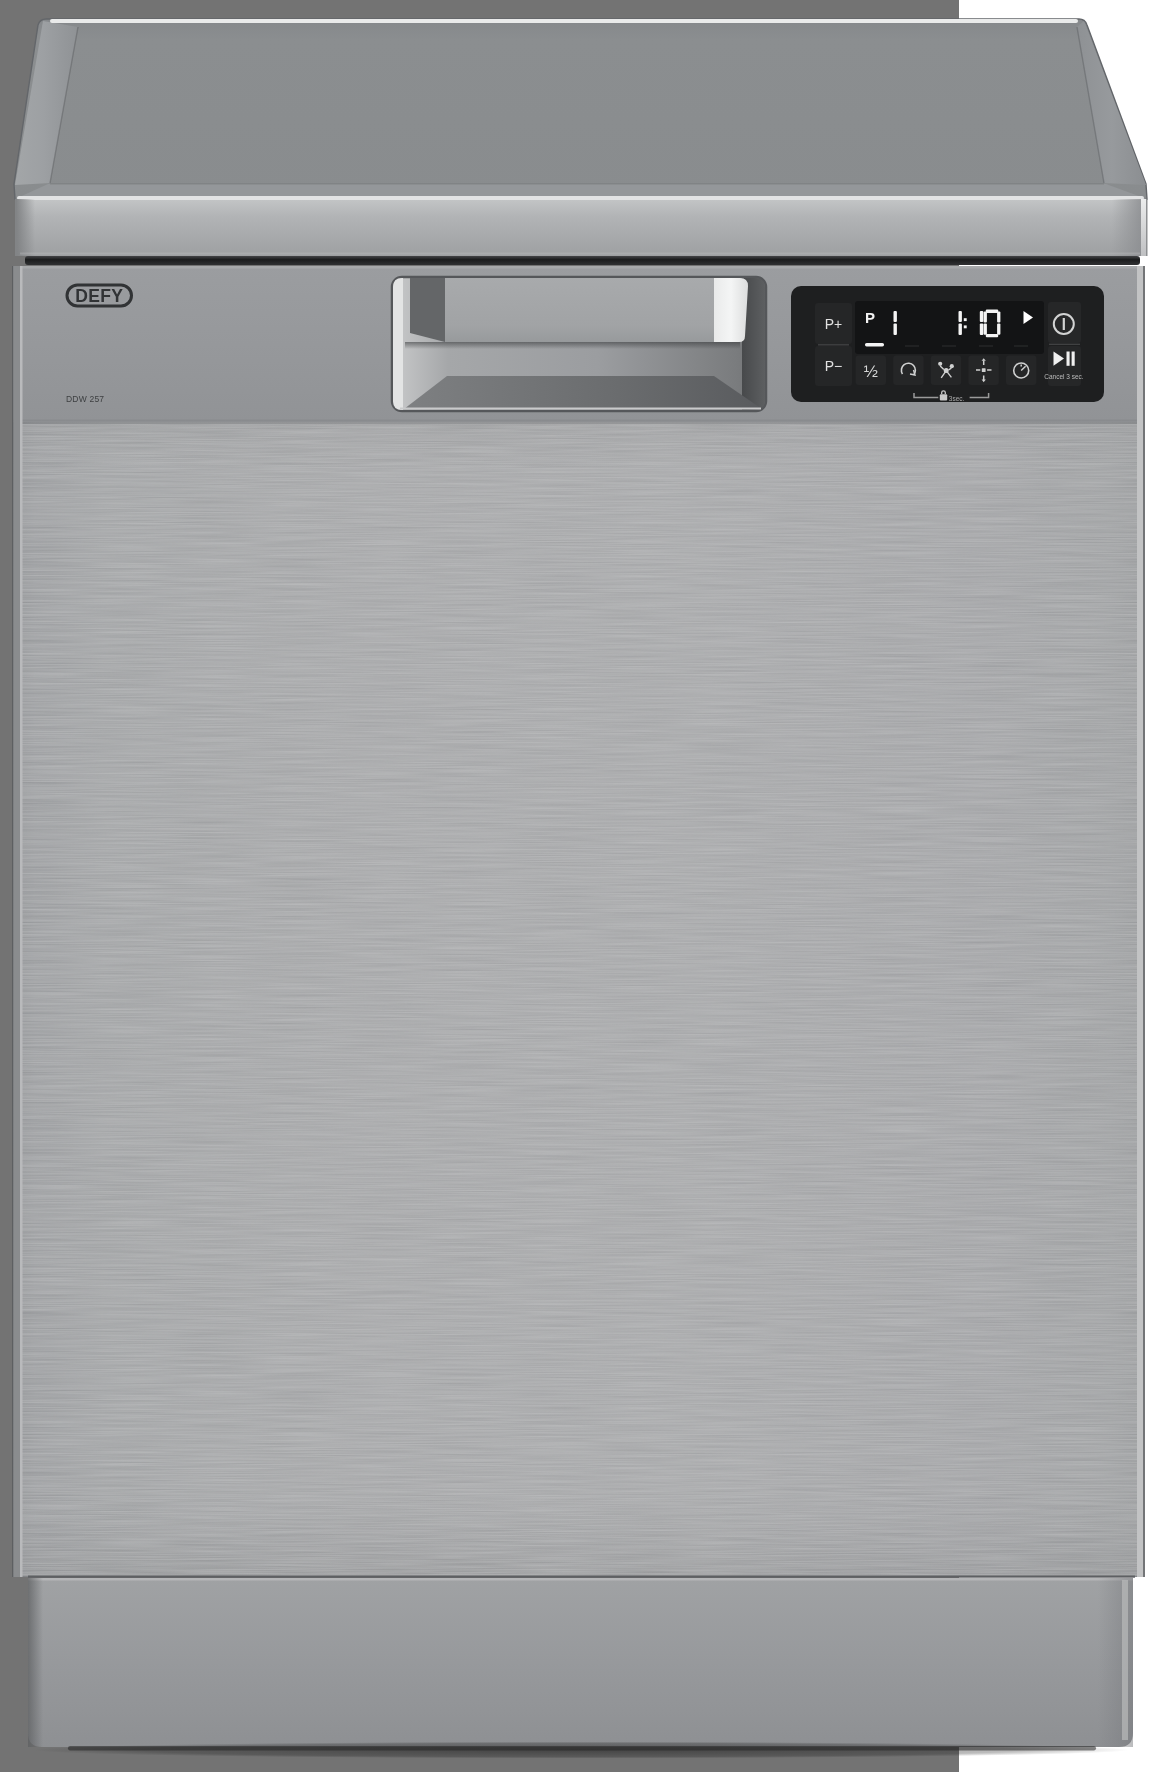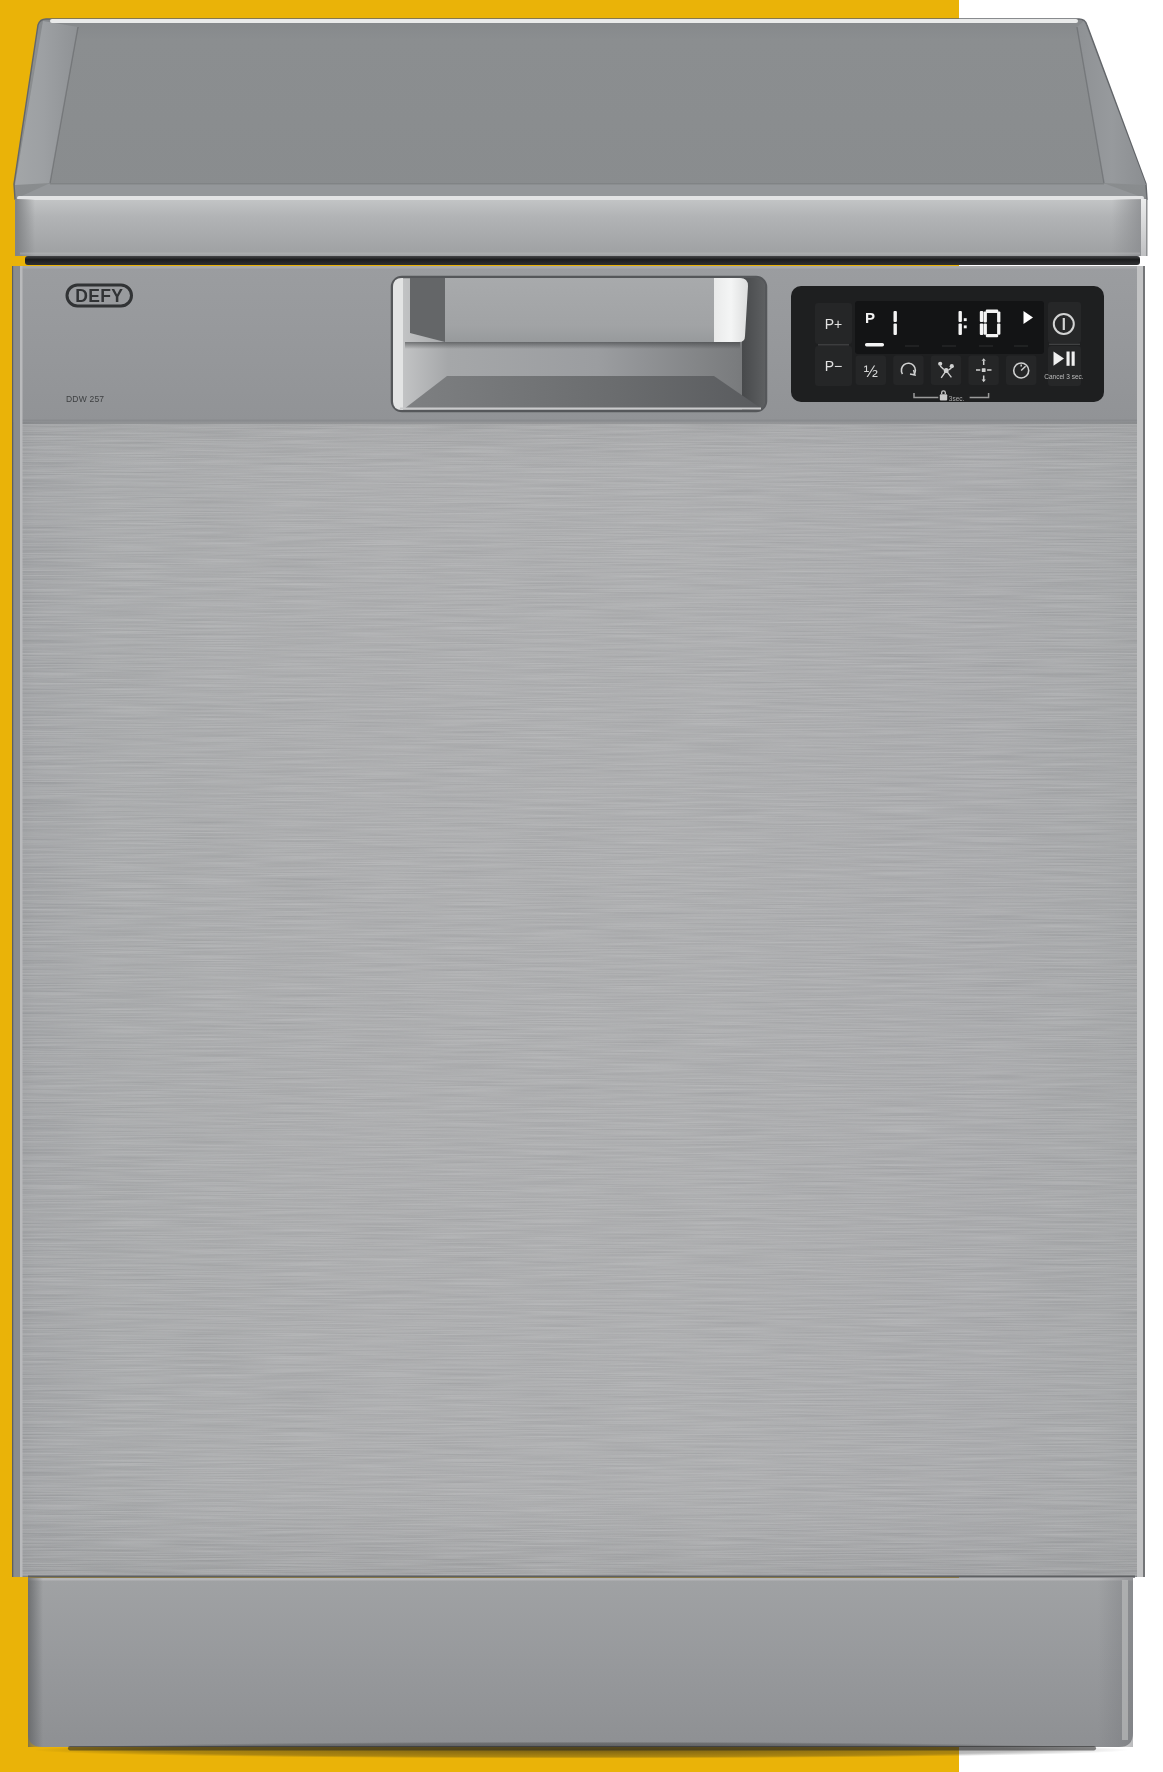--- a/index.html
+++ b/index.html
@@ -1,16 +1,16 @@
 <!DOCTYPE html>
 <html><head>
 <meta charset="utf-8">
 <style>
   html,body{margin:0;padding:0;background:#ffffff;overflow:hidden;}
-  .stage{position:relative;width:959px;height:1772px;background:#eab308;font-family:"Liberation Sans",sans-serif;}
+  .stage{position:relative;width:959px;height:1772px;background:#737373;font-family:"Liberation Sans",sans-serif;}
   svg{display:block;}
 </style>
 </head>
 <body>
 
 <div class="stage">
 <svg width="1163" height="1772" viewBox="0 0 1163 1772">
 <defs>
   <linearGradient id="gTop" x1="0" y1="0" x2="0" y2="1">
     <stop offset="0" stop-color="#85888b"></stop>

